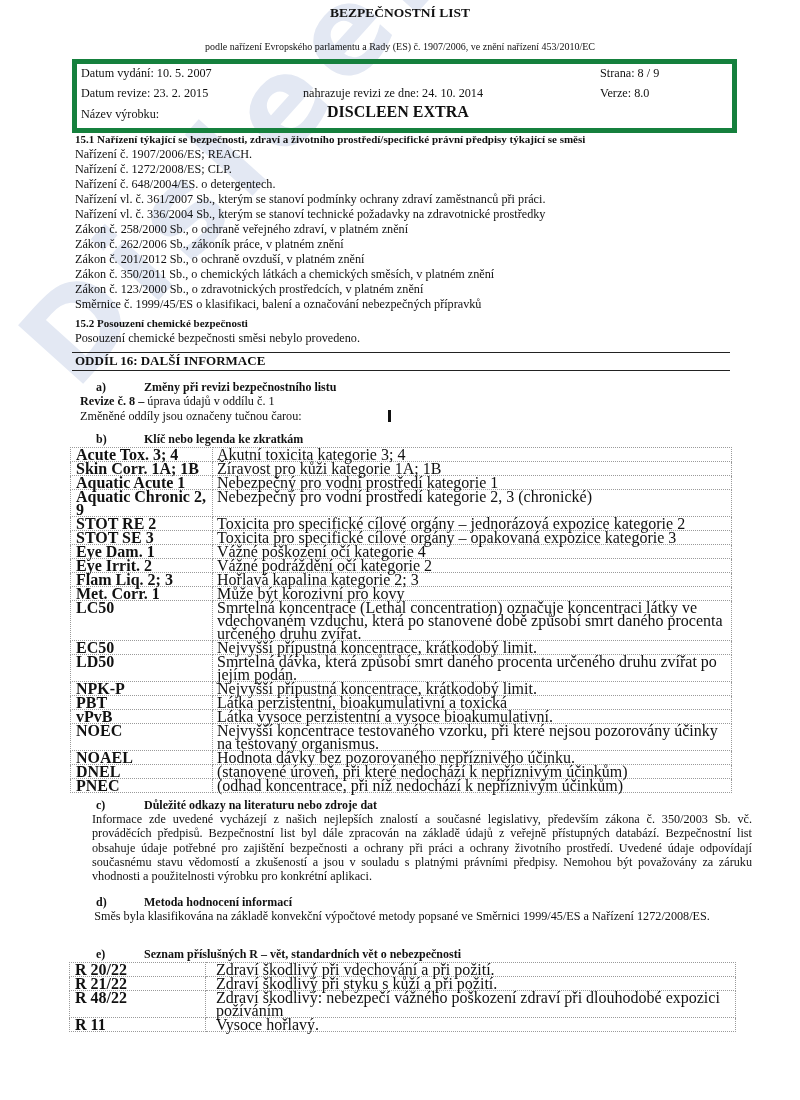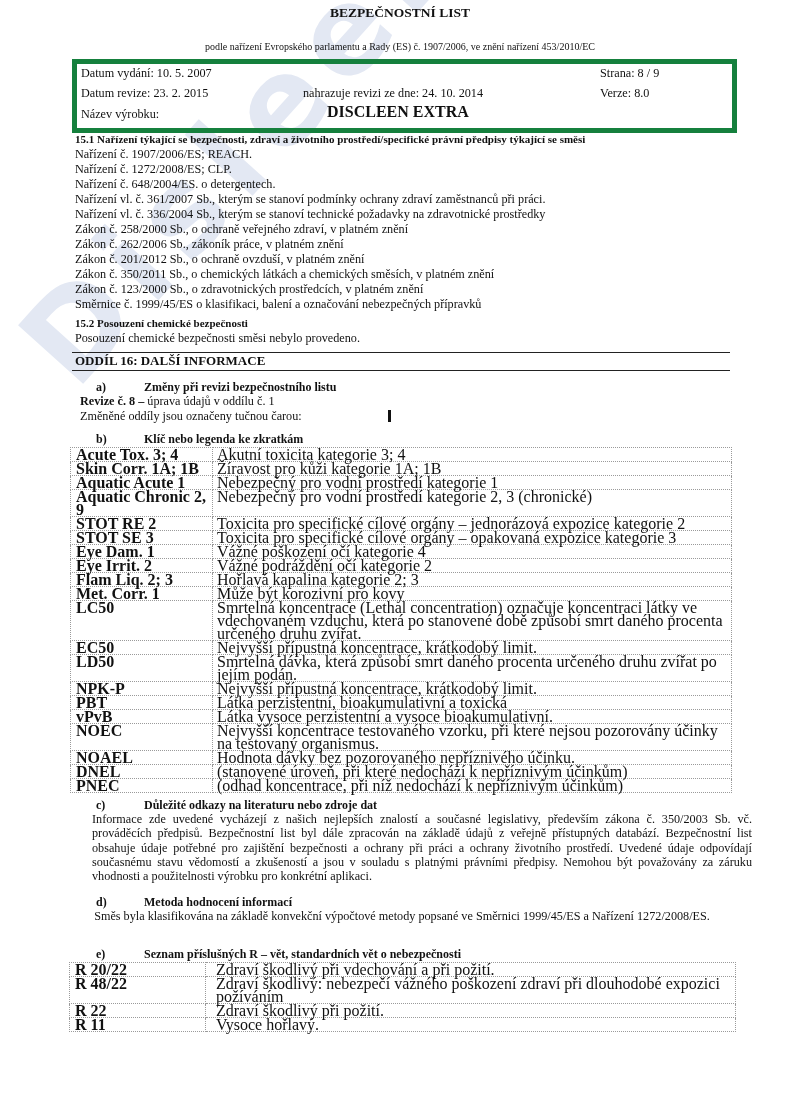--- a/index.html
+++ b/index.html
@@ -221,27 +221,27 @@
     <colgroup>
         <col style="width:136px">
         <col>
       </colgroup>
     <tbody>
       <tr>
           <td class="key">R 20/22</td>
           <td class="val">Zdraví škodlivý při vdechování a při požití.</td>
         </tr>
       <tr>
+          <td class="key">R 21/22</td>
+          <td class="val">Zdraví škodlivý při styku s kůží a při požití.</td>
+        </tr>
+      <tr>
           <td class="key">R 48/22</td>
           <td class="val">Zdraví škodlivý: nebezpečí vážného poškození zdraví při dlouhodobé expozici požíváním</td>
         </tr>
       <tr>
-          <td class="key">R 22</td>
-          <td class="val">Zdraví škodlivý při požití.</td>
-        </tr>
-      <tr>
           <td class="key">R 11</td>
           <td class="val">Vysoce hořlavý.</td>
         </tr>
     </tbody>
   </table>
 
 </div>
 
 </body></html>

